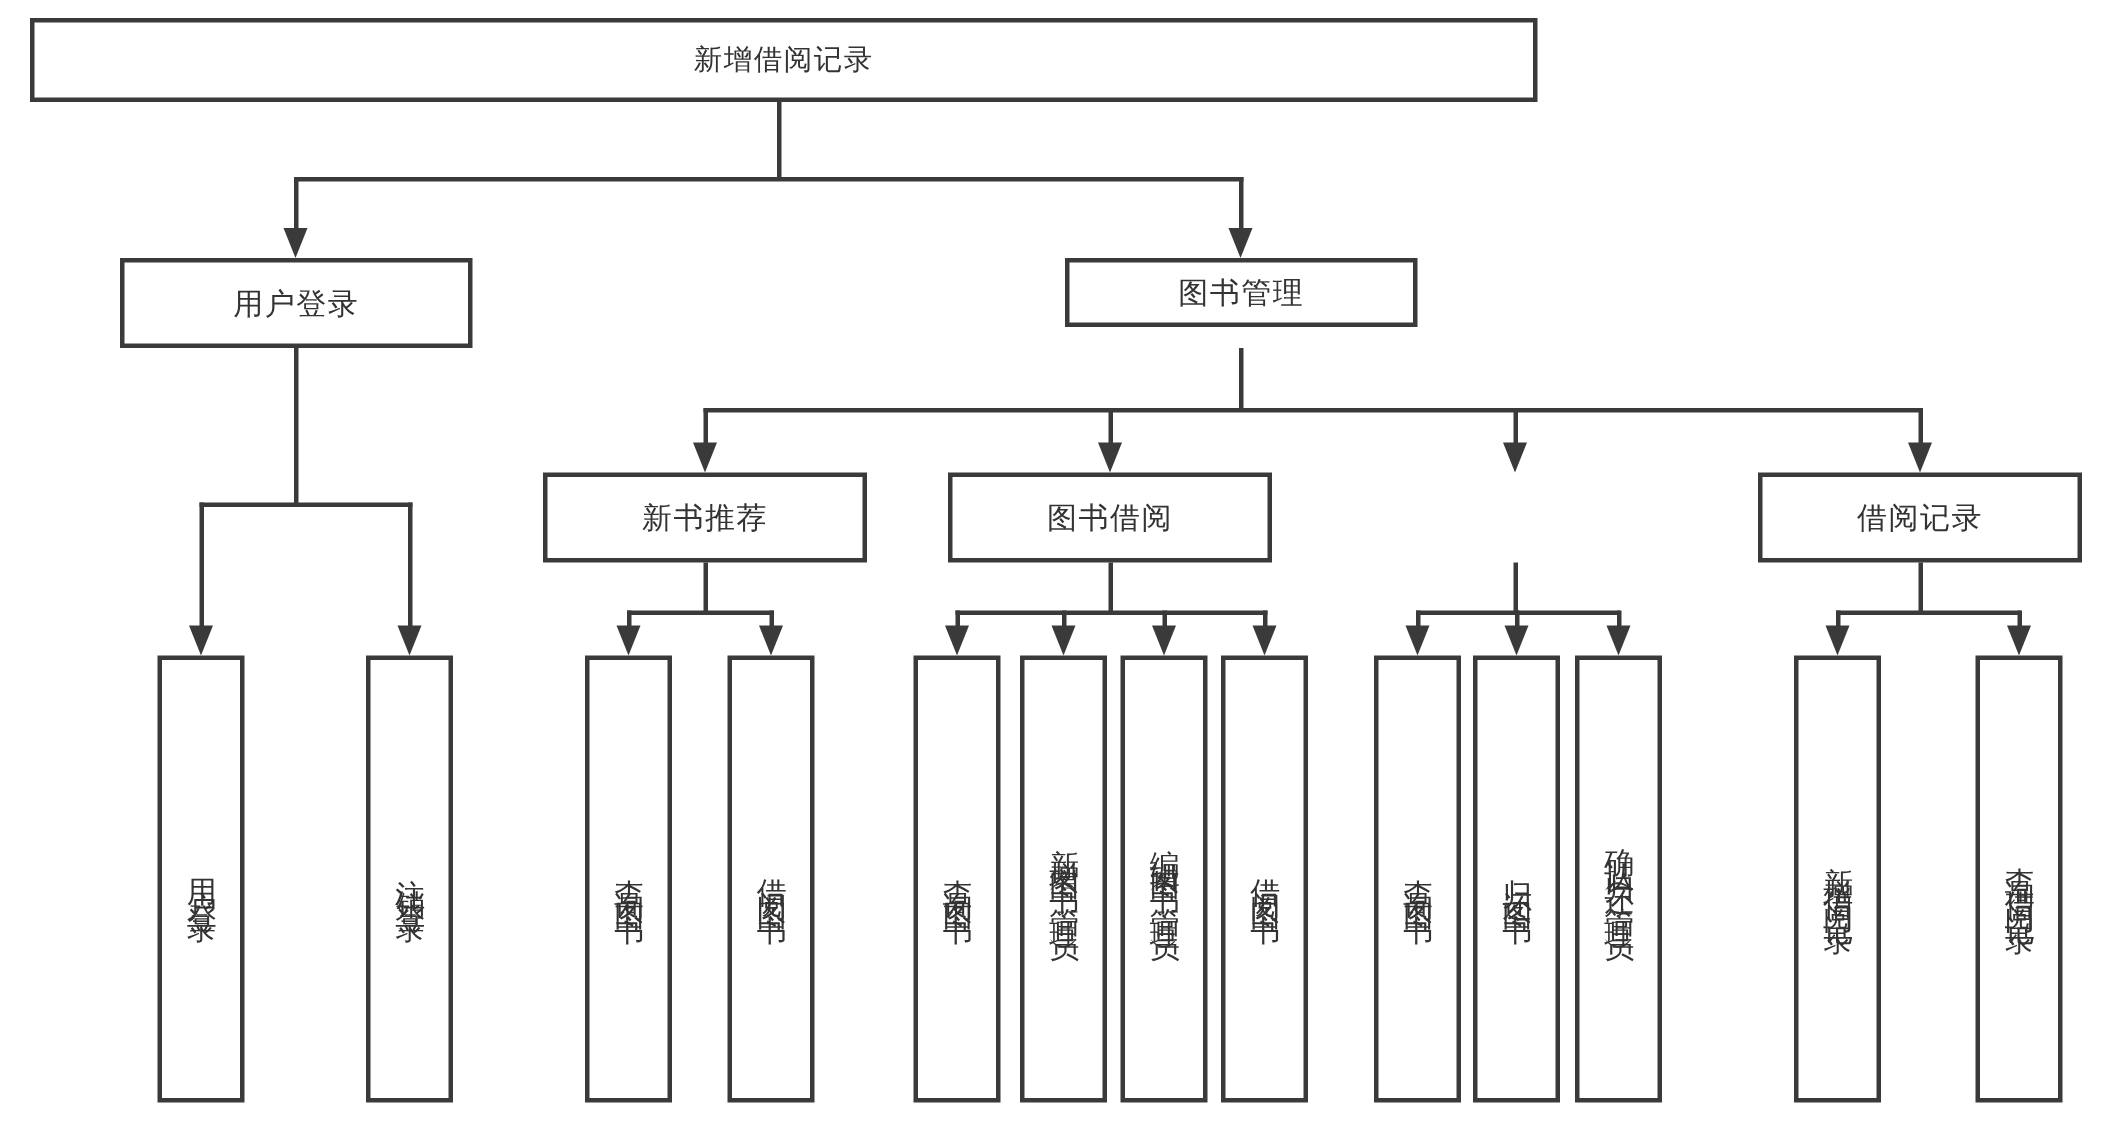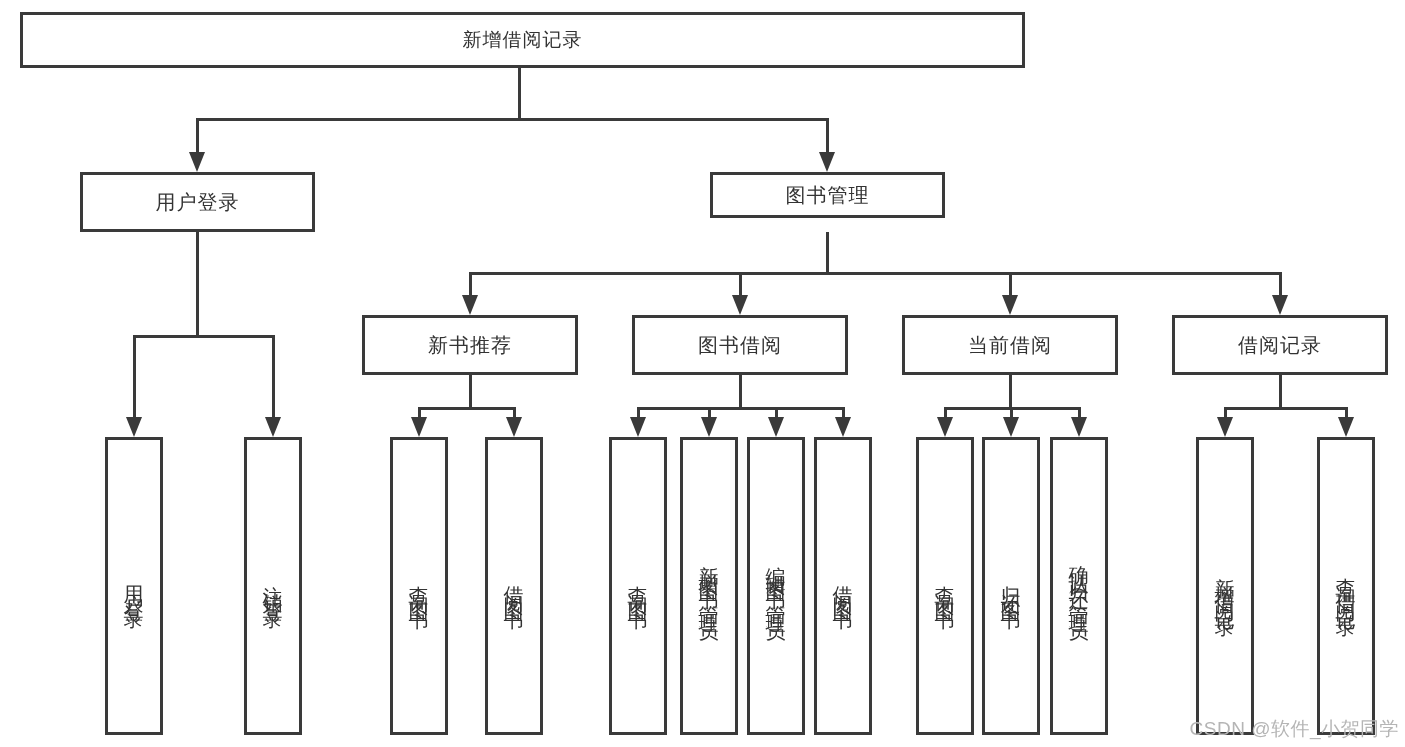--- a/index.html
+++ b/index.html
@@ -47,23 +47,20 @@
   </div>
   <div class="node" style="left:710px;top:172px;width:235px;height:46px">
     <span>图书管理</span>
   </div>
 
   <div class="node" style="left:632px;top:315px;width:216px;height:60px">
     <span>图书借阅</span>
   </div>
   <div class="node" style="left:362px;top:315px;width:216px;height:60px">
     <span>新书推荐</span>
-  </div>
-  <div class="node" style="left:902px;top:315px;width:216px;height:60px">
-    <span>当前借阅</span>
   </div>
   <div class="node" style="left:1172px;top:315px;width:216px;height:60px">
     <span>借阅记录</span>
   </div>
 
   <div class="leaf" style="left:105px;top:437px;width:58px;height:298px">
     <span>用户登录</span>
   </div>
   <div class="leaf" style="left:244px;top:437px;width:58px;height:298px">
     <span>注销登录</span>
@@ -158,15 +155,14 @@
   <div class="vline" style="left:1078px;top:407px;height:14px"></div>
   <div class="arrow" style="left:1071px;top:417px"></div>
 
   <div class="vline" style="left:1279px;top:375px;height:34px"></div>
   <div class="hline" style="left:1224px;top:407px;width:123px"></div>
   <div class="vline" style="left:1224px;top:407px;height:14px"></div>
   <div class="arrow" style="left:1217px;top:417px"></div>
   <div class="vline" style="left:1345px;top:407px;height:14px"></div>
   <div class="arrow" style="left:1338px;top:417px"></div>
 
-  <div class="watermark">CSDN @软件_小贺同学</div>
 
 </div>
 
 </body></html>

